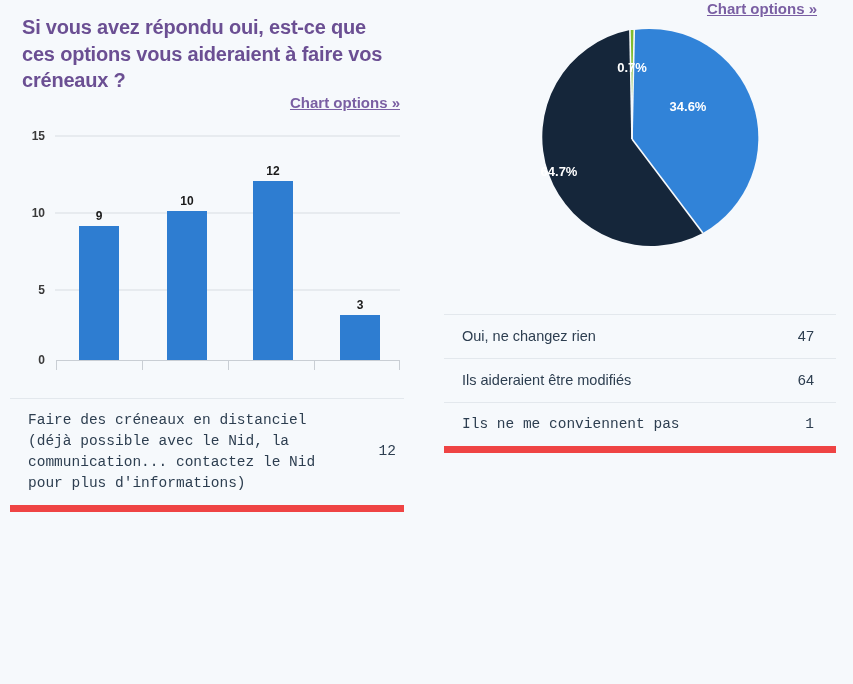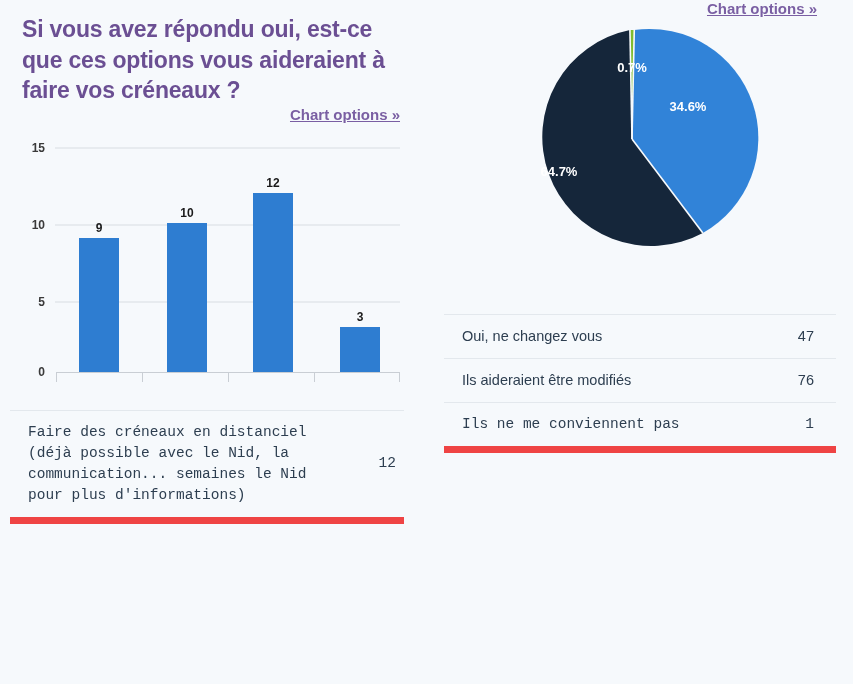--- a/index.html
+++ b/index.html
@@ -23,21 +23,21 @@
     position: relative;
     height: 684px;
     padding: 0;
   }
   .panel-left  { width: 426px; }
   .panel-right { width: 427px; }
 
   .q-title {
     color: #6b4f93;
     font-weight: bold;
-    font-size: 23px;
+    font-size: 20px;
     line-height: 1.33;
     letter-spacing: -0.2px;
     margin: 0;
     padding: 14px 26px 0 22px;
   }
   .panel-right .q-title { padding-left: 18px; padding-right: 20px; }
 
   .chart-options-row {
     text-align: right;
     padding: 0 26px 0 0;
@@ -157,21 +157,21 @@
         <line class="axisline" x1="314.5" y1="240" x2="314.5" y2="251"></line>
         <line class="axisline" x1="399.5" y1="240" x2="399.5" y2="251"></line>
       </svg>
     </div>
 
     <div class="spacer-top"></div>
 
     <table class="legend-table">
       <tbody>
         <tr>
-          <td>Faire des créneaux en distanciel (déjà possible avec le Nid, la communication... semaines le Nid pour plus d'informations)</td>
+          <td>Faire des créneaux en distanciel (déjà possible avec le Nid, la communication... contactez le Nid pour plus d'informations)</td>
           <td class="val">12</td>
         </tr>
       </tbody>
     </table>
   </div>
 
   <div class="panel panel-right">
 
 
     <div class="chart-options-row">
@@ -196,26 +196,26 @@
         <text class="pie-label" x="133" y="150" text-anchor="middle">64.7%</text>
         <text class="pie-label" x="206" y="46" text-anchor="middle">0.7%</text>
       </svg>
     </div>
 
     <div class="spacer-top"></div>
 
     <table class="legend-table">
       <tbody>
         <tr>
-          <td>Oui, ne changez vous</td>
+          <td>Oui, ne changez rien</td>
           <td class="val">47</td>
         </tr>
         <tr>
           <td>Ils aideraient être modifiés</td>
-          <td class="val">76</td>
+          <td class="val">64</td>
         </tr>
         <tr>
           <td>Ils ne me conviennent pas</td>
           <td class="val">1</td>
         </tr>
       </tbody>
     </table>
   </div>
 
 </div>

